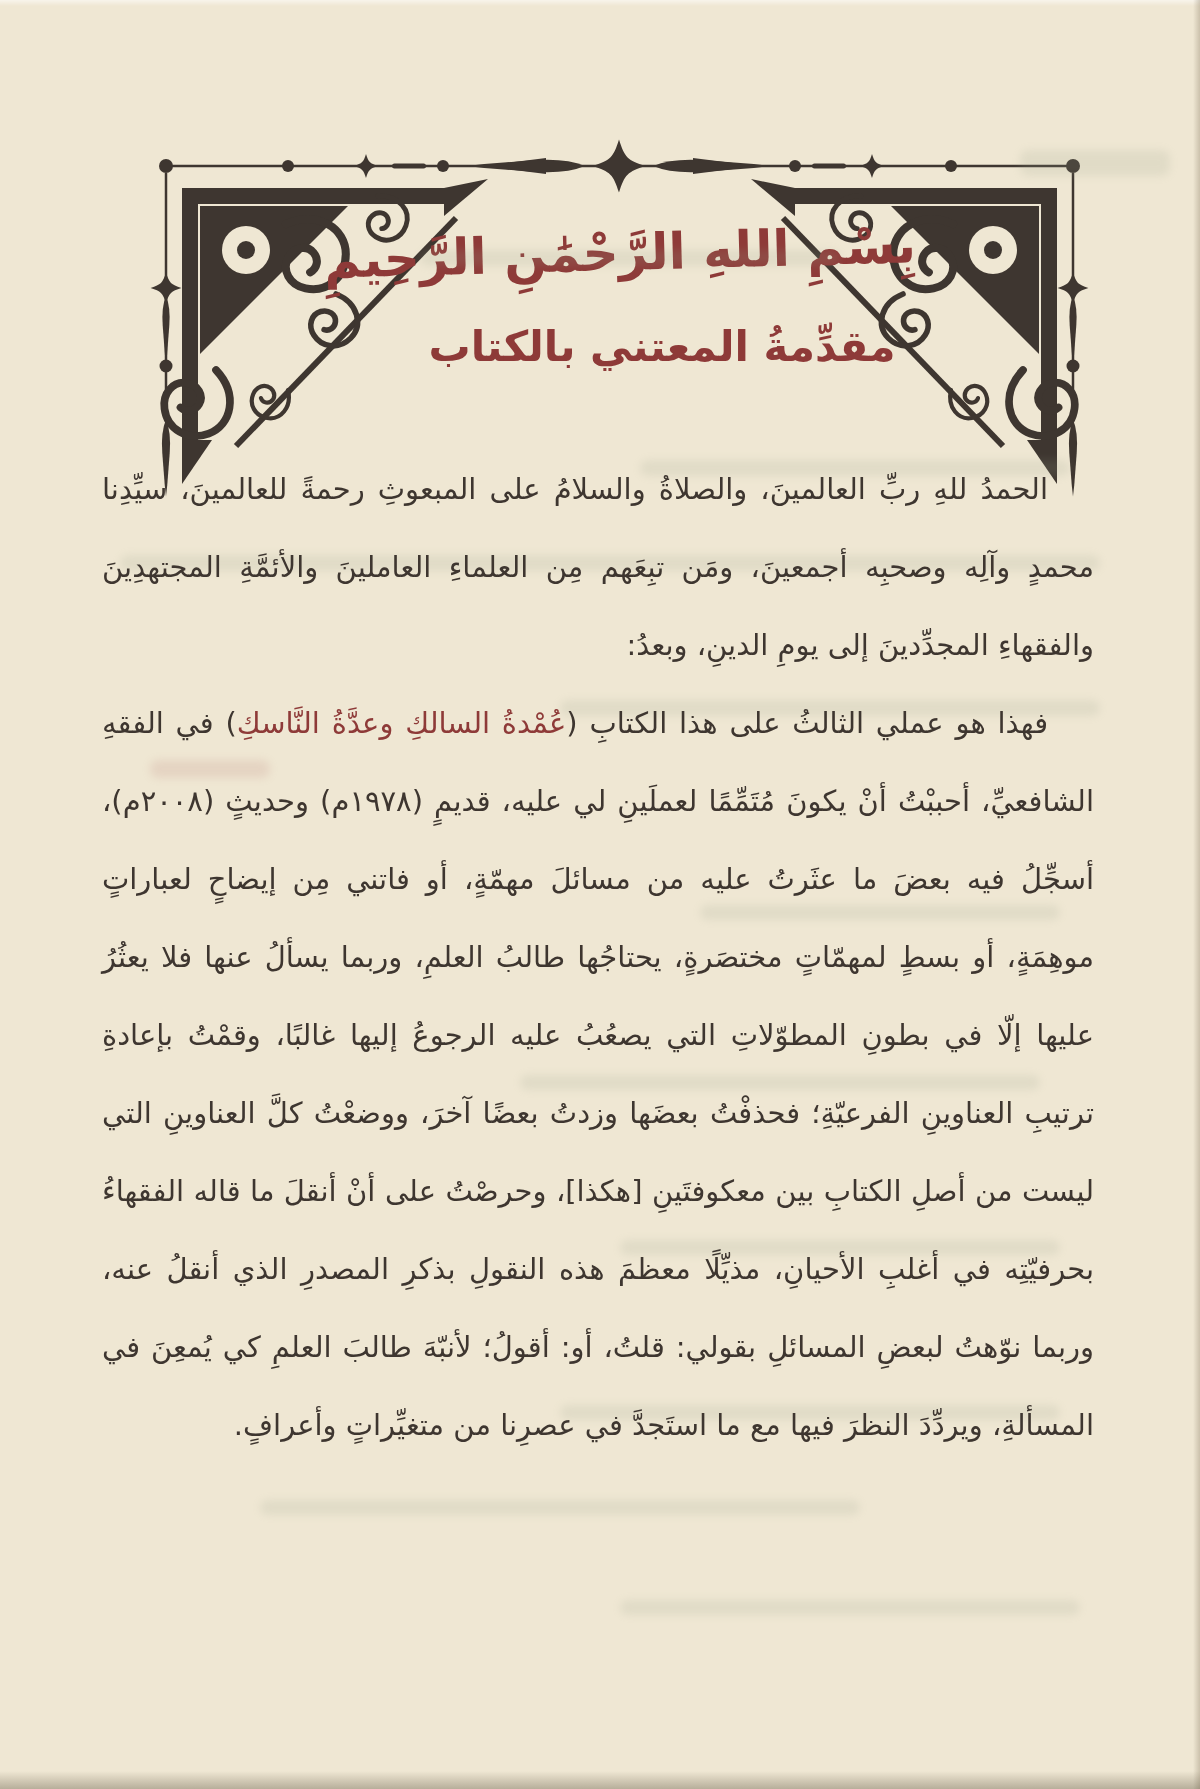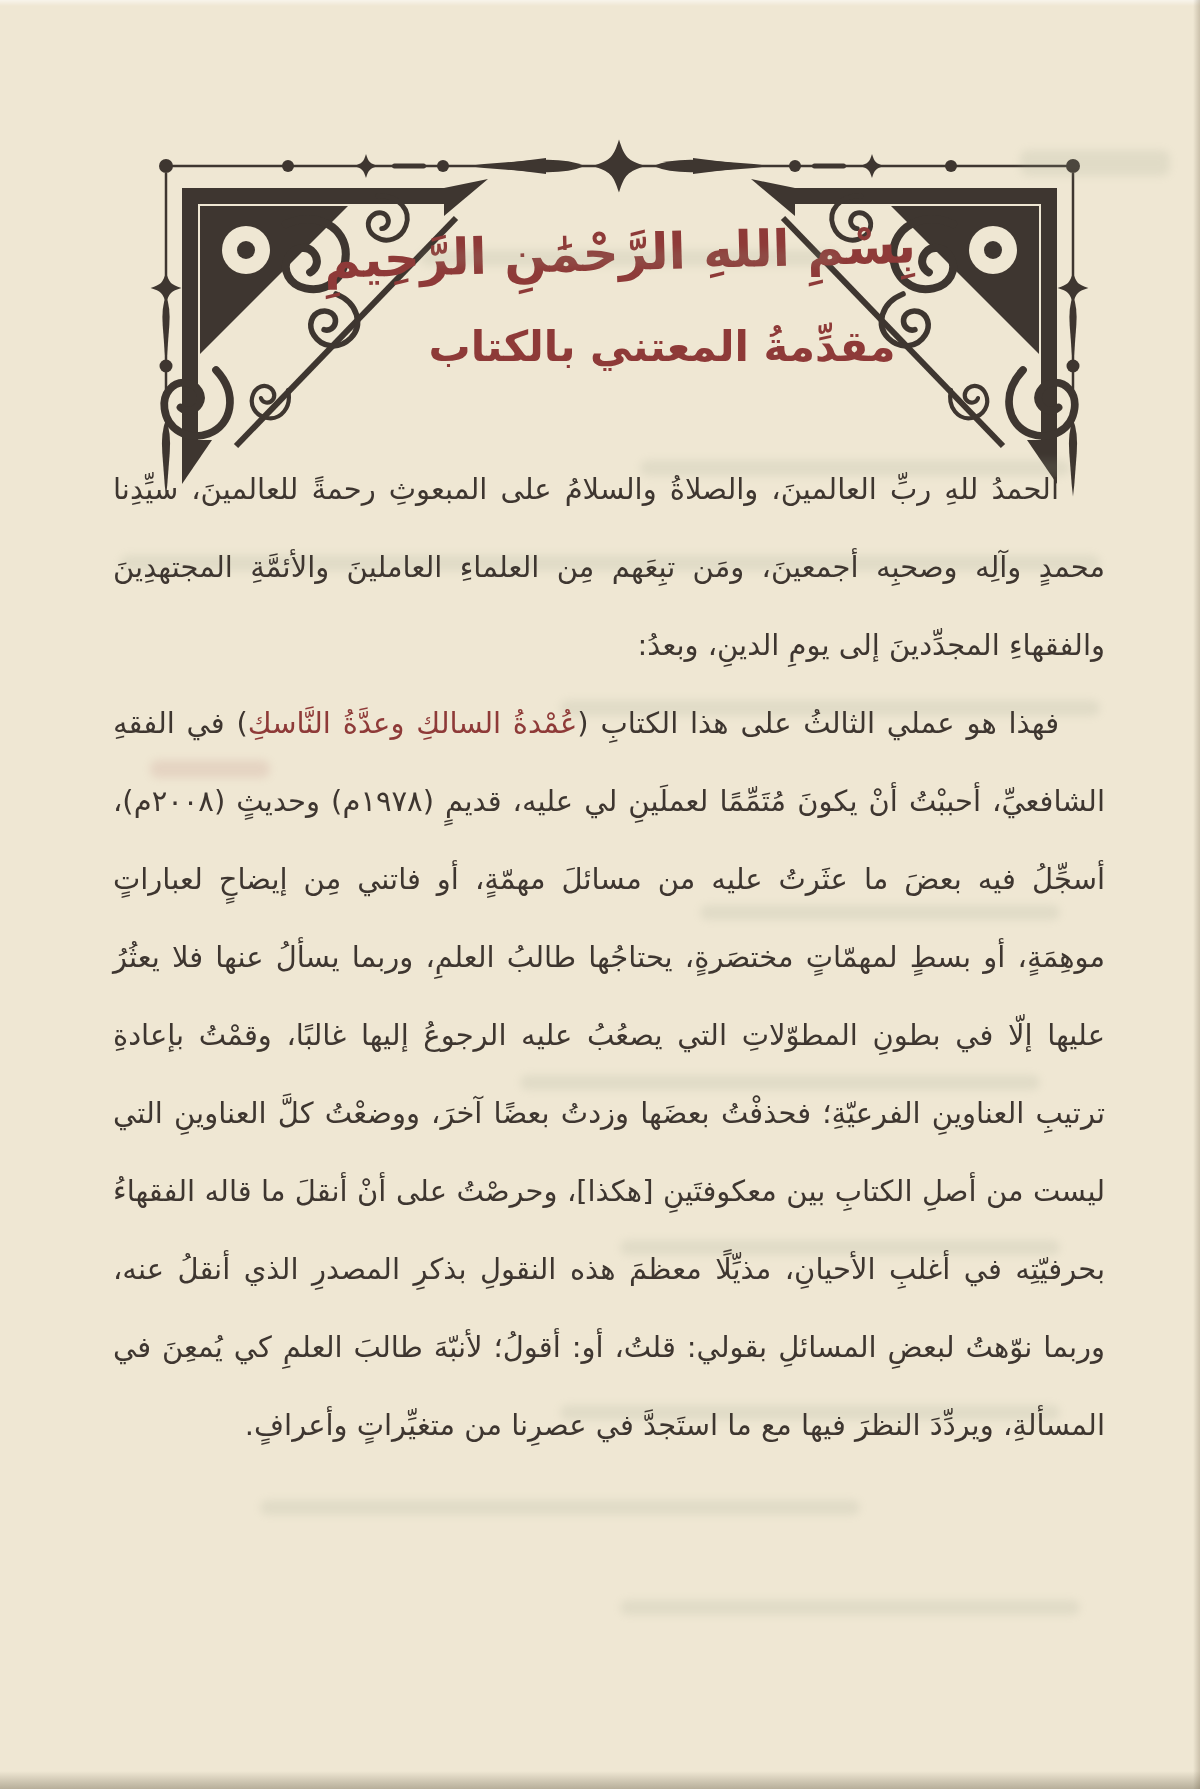--- a/index.html
+++ b/index.html
@@ -43,21 +43,21 @@
   }
   .chapter-title{
     position:absolute;top:322px;left:112px;width:1100px;
     text-align:center;margin:0;
     font-size:42px;font-weight:bold;
     color:var(--accent,#8e3a38);
   }
 
   
   .body-text{
-    position:absolute;top:450px;right:95px;width:992px;
+    position:absolute;top:450px;right:106px;width:992px;
     font-size:29px;line-height:78px;
     color:var(--ink,#3e3630);
     text-align:justify;
     z-index:2;
   }
   .body-text p{margin:0;text-indent:46px;}
   .body-text p.justify-last{text-align-last:justify;}
   .body-text .accent{color:var(--accent,#8e3a38);margin-top:6px;}
 
   

